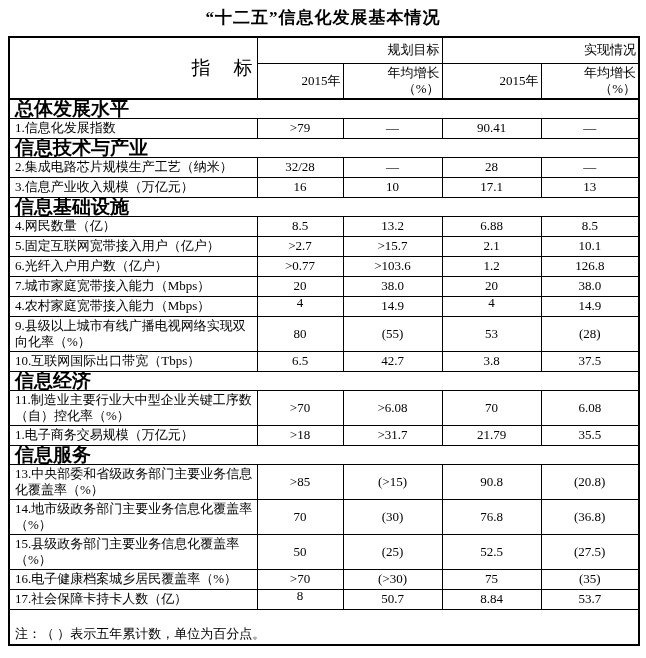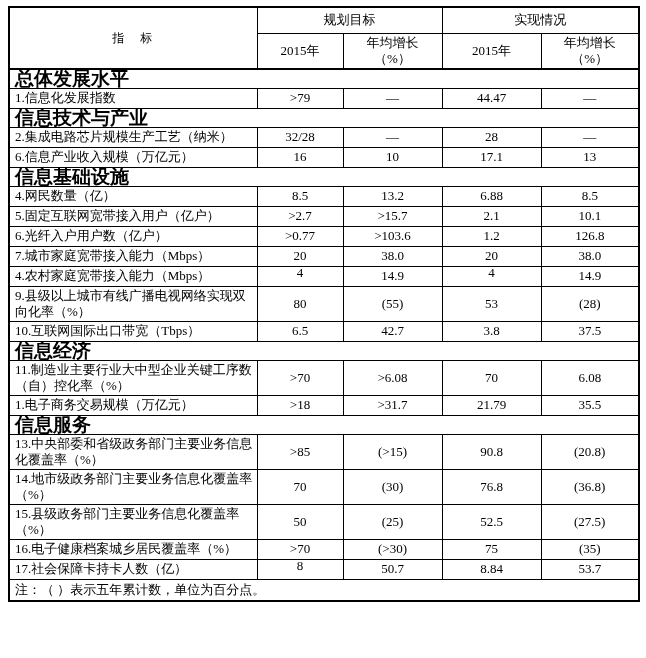--- a/index.html
+++ b/index.html
@@ -33,28 +33,28 @@
   }
   .ind-table th, .ind-table td {
     border: 1px solid #000000;
     font-size: 13px;
     padding: 1px 2px;
     vertical-align: middle;
     overflow: hidden;
   }
   .ind-table thead th {
     font-weight: normal;
-    text-align: center;
+    text-align: right;
     line-height: 16px;
   }
   .ind-table thead tr.grp th { height: 26px; }
   .ind-table thead tr.sub th { height: 34px; }
   .ind-table thead { border-bottom: 2px solid #000000; }
   th.growth { white-space: pre-line; }
-  th.indicator-head { letter-spacing: 2px; font-size: 12px; }
+  th.indicator-head { letter-spacing: 2px; font-size: 19px; }
   td.section {
     font-weight: bold;
     text-align: left;
     padding: 1px 3px 1px 5px;
     height: 18px;
     font-size: 19px;
     line-height: 16px;
   }
   tr.data td { height: 20px; }
   td.label {
@@ -64,31 +64,32 @@
     margin-top: 9px;
   }
   td.val { text-align: center; }
   td.val.raised {
     vertical-align: top;
     line-height: 12px;
     padding-top: 0;
   }
   td.note-cell {
     text-align: left;
-    padding: 2px 3px 2px 5px;
+    padding: 16px 3px 2px 5px;
     height: 14px;
     line-height: 16px;
     margin-left: 21px;
   }
   .u { }
 </style>
 </head>
 <body>
 
 <div class="page">
+  <div class="doc-title">“十二五”信息化发展基本情况</div>
 
   <table class="ind-table">
     <colgroup>
       <col style="width:248px">
       <col style="width:86px">
       <col style="width:99px">
       <col style="width:99px">
       <col style="width:98px">
     </colgroup>
     <thead>
@@ -107,35 +108,35 @@
       </tr>
     </thead>
     <tbody>
         <tr>
           <td colspan="5" class="section">总体发展水平</td>
         </tr>
         <tr class="data">
           <td class="label">1.信息化发展指数</td>
           <td class="val">&gt;79</td>
           <td class="val">—</td>
-          <td class="val">44.47</td>
+          <td class="val">90.41</td>
           <td class="val">—</td>
         </tr>
         <tr>
           <td colspan="5" class="section">信息技术与产业</td>
         </tr>
         <tr class="data">
           <td class="label">2.集成电路芯片规模生产工艺（纳米）</td>
           <td class="val">32/28</td>
           <td class="val">—</td>
           <td class="val">28</td>
           <td class="val">—</td>
         </tr>
         <tr class="data">
-          <td class="label">6.信息产业收入规模（万亿元）</td>
+          <td class="label">3.信息产业收入规模（万亿元）</td>
           <td class="val">16</td>
           <td class="val">10</td>
           <td class="val">17.1</td>
           <td class="val">13</td>
         </tr>
         <tr>
           <td colspan="5" class="section">信息基础设施</td>
         </tr>
         <tr class="data">
           <td class="label">4.网民数量（亿）</td>

